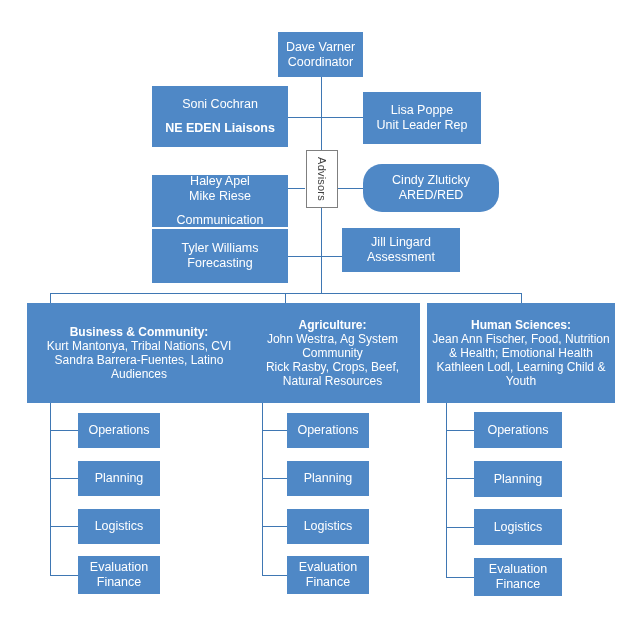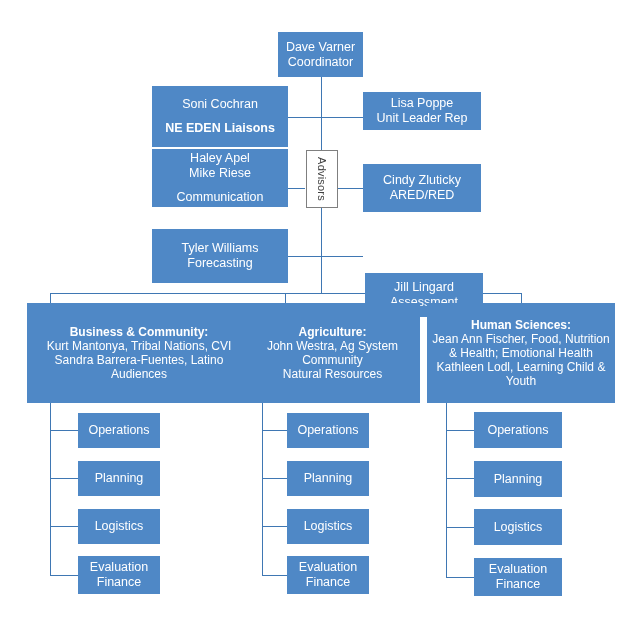--- a/index.html
+++ b/index.html
@@ -120,57 +120,58 @@
 
   <div id="advisors-box" style="left:306px; top:150px; width:32px; height:58px;">
     <span class="rot">Advisors</span>
   </div>
 
   <div class="node fs-mid" style="left:152px; top:86px; width:136px; height:61px;">
     <span class="ln">Soni Cochran</span>
     <span class="ln gap bold">NE EDEN Liaisons</span>
   </div>
 
-  <div class="node fs-mid" style="left:152px; top:149px; width:136px; height:58px;">
+  <div class="node fs-mid" style="left:152px; top:175px; width:136px; height:52px;">
     <span class="ln">Haley Apel</span>
     <span class="ln">Mike Riese</span>
     <span class="ln gap">Communication</span>
   </div>
 
   <div class="node fs-mid" style="left:152px; top:229px; width:136px; height:54px;">
     <span class="ln">Tyler Williams</span>
     <span class="ln">Forecasting</span>
   </div>
 
-  <div class="node fs-mid" style="left:363px; top:92px; width:118px; height:38px;">
+  <div class="node fs-mid" style="left:363px; top:92px; width:118px; height:52px;">
     <span class="ln">Lisa Poppe</span>
     <span class="ln">Unit Leader Rep</span>
   </div>
 
-  <div class="node fs-mid" style="left:363px; top:164px; width:118px; height:48px;">
+  <div class="node fs-mid" style="left:363px; top:164px; width:136px; height:48px;border-radius:19px;">
     <span class="ln">Cindy Zluticky</span>
     <span class="ln">ARED/RED</span>
   </div>
 
-  <div class="node fs-mid" style="left:365px; top:228px; width:118px; height:44px;margin-top:45px;">
+  <div class="node fs-mid" style="left:342px; top:228px; width:118px; height:44px;">
     <span class="ln">Jill Lingard</span>
     <span class="ln">Assessment</span>
   </div>
 
   <div class="node fs-div" style="left:27px; top:303px; width:224px; height:100px;">
     <span class="ln bold">Business &amp; Community:</span>
     <span class="ln">Kurt Mantonya, Tribal Nations, CVI</span>
     <span class="ln">Sandra Barrera-Fuentes, Latino</span>
     <span class="ln">Audiences</span>
   </div>
 
   <div class="node fs-div" style="left:245px; top:303px; width:175px; height:100px;">
     <span class="ln bold">Agriculture:</span>
     <span class="ln">John Westra, Ag System</span>
     <span class="ln">Community</span>
+    <span class="ln">Rick Rasby, Crops, Beef,</span>
     <span class="ln">Natural Resources</span>
   </div>
 
   <div class="node fs-div" style="left:427px; top:303px; width:188px; height:100px;">
     <span class="ln bold">Human Sciences:</span>
     <span class="ln">Jean Ann Fischer, Food, Nutrition</span>
     <span class="ln">&amp; Health; Emotional Health</span>
     <span class="ln">Kathleen Lodl, Learning Child &amp;</span>
     <span class="ln">Youth</span>
   </div>

